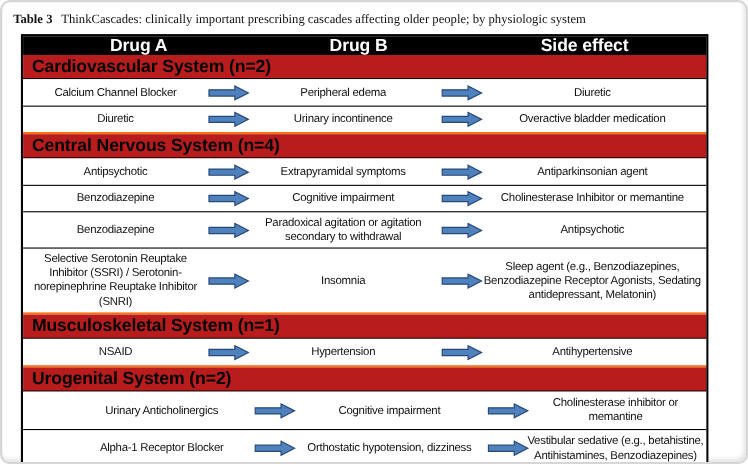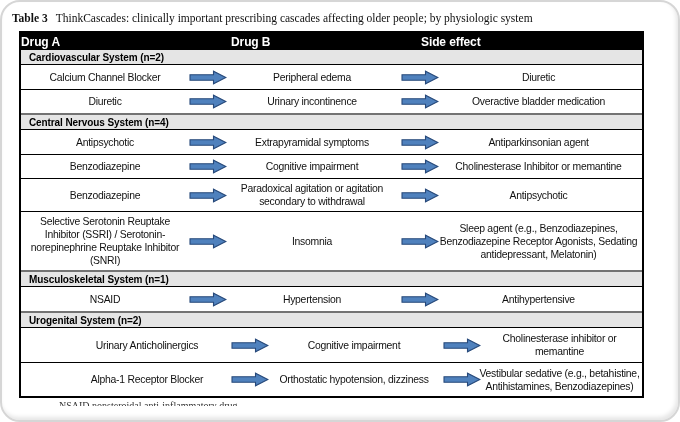--- a/index.html
+++ b/index.html
@@ -6,21 +6,21 @@
   html, body { margin: 0; padding: 0; }
   body {
     width: 680px; height: 422px;
     background: #ffffff;
     font-family: "Liberation Sans", sans-serif;
     overflow: hidden;
   }
   .frame {
     width: 680px; height: 422px;
     border: 2px solid #d6d6d6;
-    border-radius: 20px;
+    border-radius: 9px;
     background: #ffffff;
     padding: 7px 0 0 17px;
     overflow: hidden;
     box-shadow: inset -2px -3px 4px rgba(0,0,0,0.10);
   }
   .caption {
     font-family: "Liberation Serif", serif;
     font-size: 11.5px;
     color: #111;
     margin: 3px 0 7px -7px;
@@ -31,32 +31,32 @@
     width: 625px;
     border: 2px solid #000;
     background: #fff;
   }
   .thead {
     display: grid;
     grid-template-columns: 210px 190px 1fr;
     background: #000;
     color: #fff;
     font-weight: bold;
-    font-size: 12px;
+    font-size: 16px;
     height: 17px;
     align-items: center;
-    text-align: left;
+    text-align: center;
     letter-spacing: -0.1px;
   }
-  .section { border-top: 2px solid #737373; }
+  .section { border-top: 2px solid #f97316; }
   #tbody .section:first-child { border-top: none; }
   .sectionrow {
-    background: #e5e5e5;
+    background: #b91c1c;
     font-weight: bold;
-    font-size: 10px;
+    font-size: 16px;
     padding: 2px 8px 1px 8px;
     border-bottom: 1px solid #000;
     letter-spacing: -0.1px;
     color: #000;
   }
   .trow {
     display: grid;
     grid-template-columns: 168px 34px 178px 34px 1fr;
     align-items: center;
     min-height: 24px;

